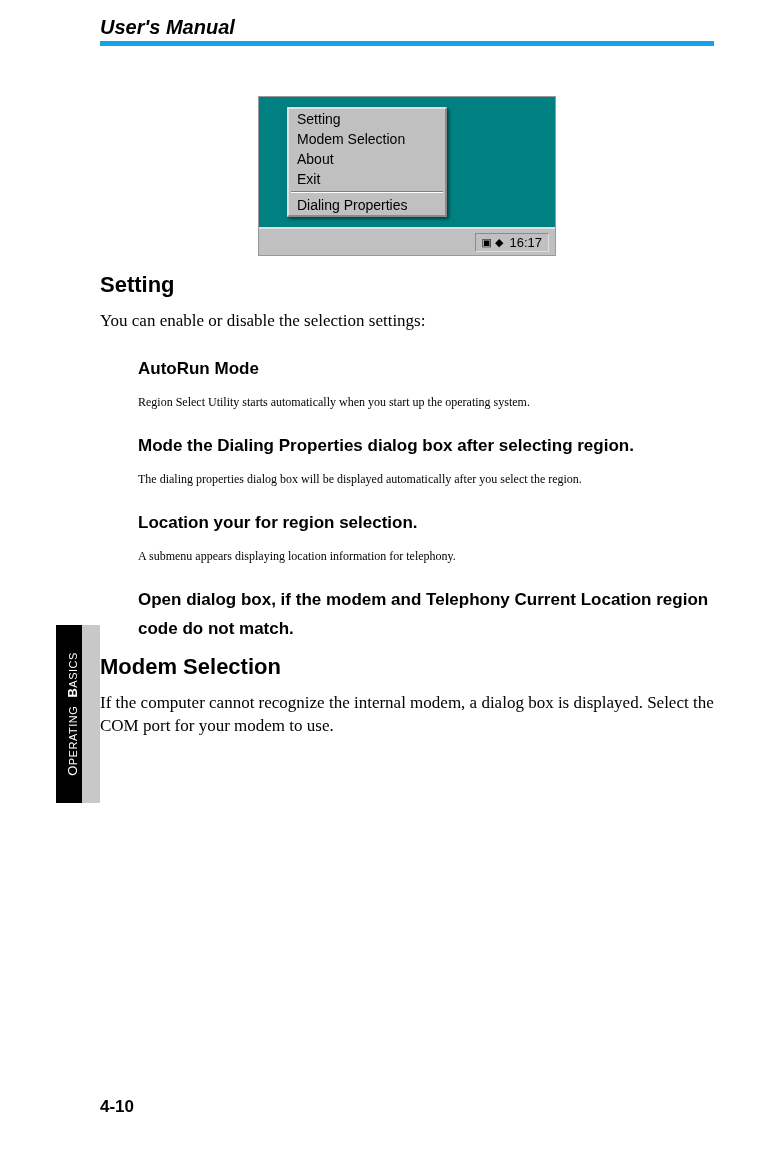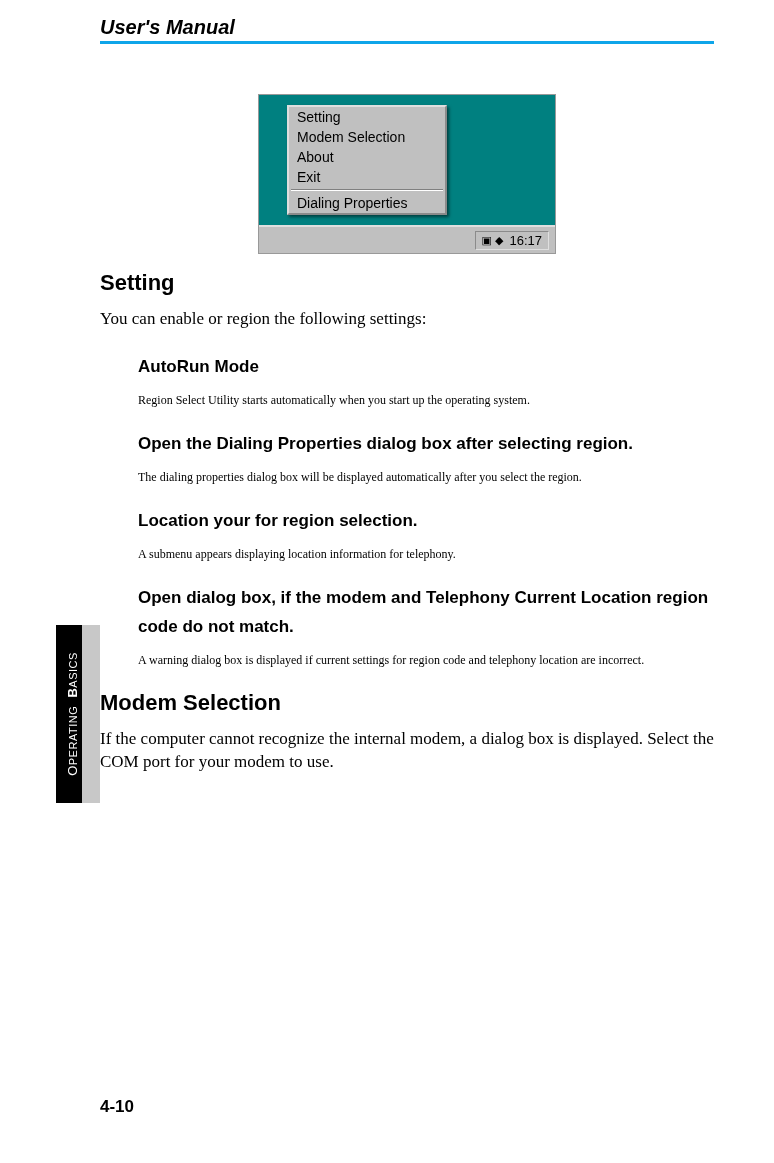--- a/index.html
+++ b/index.html
@@ -13,21 +13,21 @@
       height: 1163px;
       background: white;
       position: relative;
       padding: 16px 60px 40px 100px;
     }
     .header-title {
       font-family: Arial, Helvetica, sans-serif;
       font-style: italic;
       font-weight: bold;
       font-size: 20px;
-      border-bottom: 3px solid #0ea5e9;
+      border-bottom: 5px solid #0ea5e9;
       padding-bottom: 2px;
       margin-bottom: 50px;
     }
     .figure-container {
       text-align: center;
       margin-bottom: 12px;
     }
     .menu-screenshot {
       display: inline-block;
       width: 298px;
@@ -186,34 +186,33 @@
           <span>▣</span>
           <span>◆</span>
         </span>
         <span>16:17</span>
       </div>
     </div>
   </div>
 </div>
 
 <div class="section-heading">Setting</div>
-<div class="body-text">You can enable or region the following settings:</div>
+<div class="body-text">You can enable or disable the selection settings:</div>
 
 <div class="sub-block">
   <div class="sub-heading">AutoRun Mode</div>
   <div class="sub-text">Region Select Utility starts automatically when you start up the operating system.</div>
 
-  <div class="sub-heading">Open the Dialing Properties dialog box after selecting region.</div>
+  <div class="sub-heading">Mode the Dialing Properties dialog box after selecting region.</div>
   <div class="sub-text">The dialing properties dialog box will be displayed automatically after you select the region.</div>
 
   <div class="sub-heading">Location your for region selection.</div>
   <div class="sub-text">A submenu appears displaying location information for telephony.</div>
 
   <div class="sub-heading">Open dialog box, if the modem and Telephony Current Location region code do not match.</div>
-  <div class="sub-text">A warning dialog box is displayed if current settings for region code and telephony location are incorrect.</div>
 </div>
 
 <div class="section-heading">Modem Selection</div>
 <div class="body-text">If the computer cannot recognize the internal modem, a dialog box is displayed. Select the COM port for your modem to use.</div>
 
 <div class="side-tab"></div>
 <div class="side-tab-text">
   <span>
     <span class="normal">O</span><span class="normal" style="font-size:11px">PERATING</span>
     &nbsp;<span class="bold">B</span><span class="normal" style="font-size:11px">ASICS</span>

